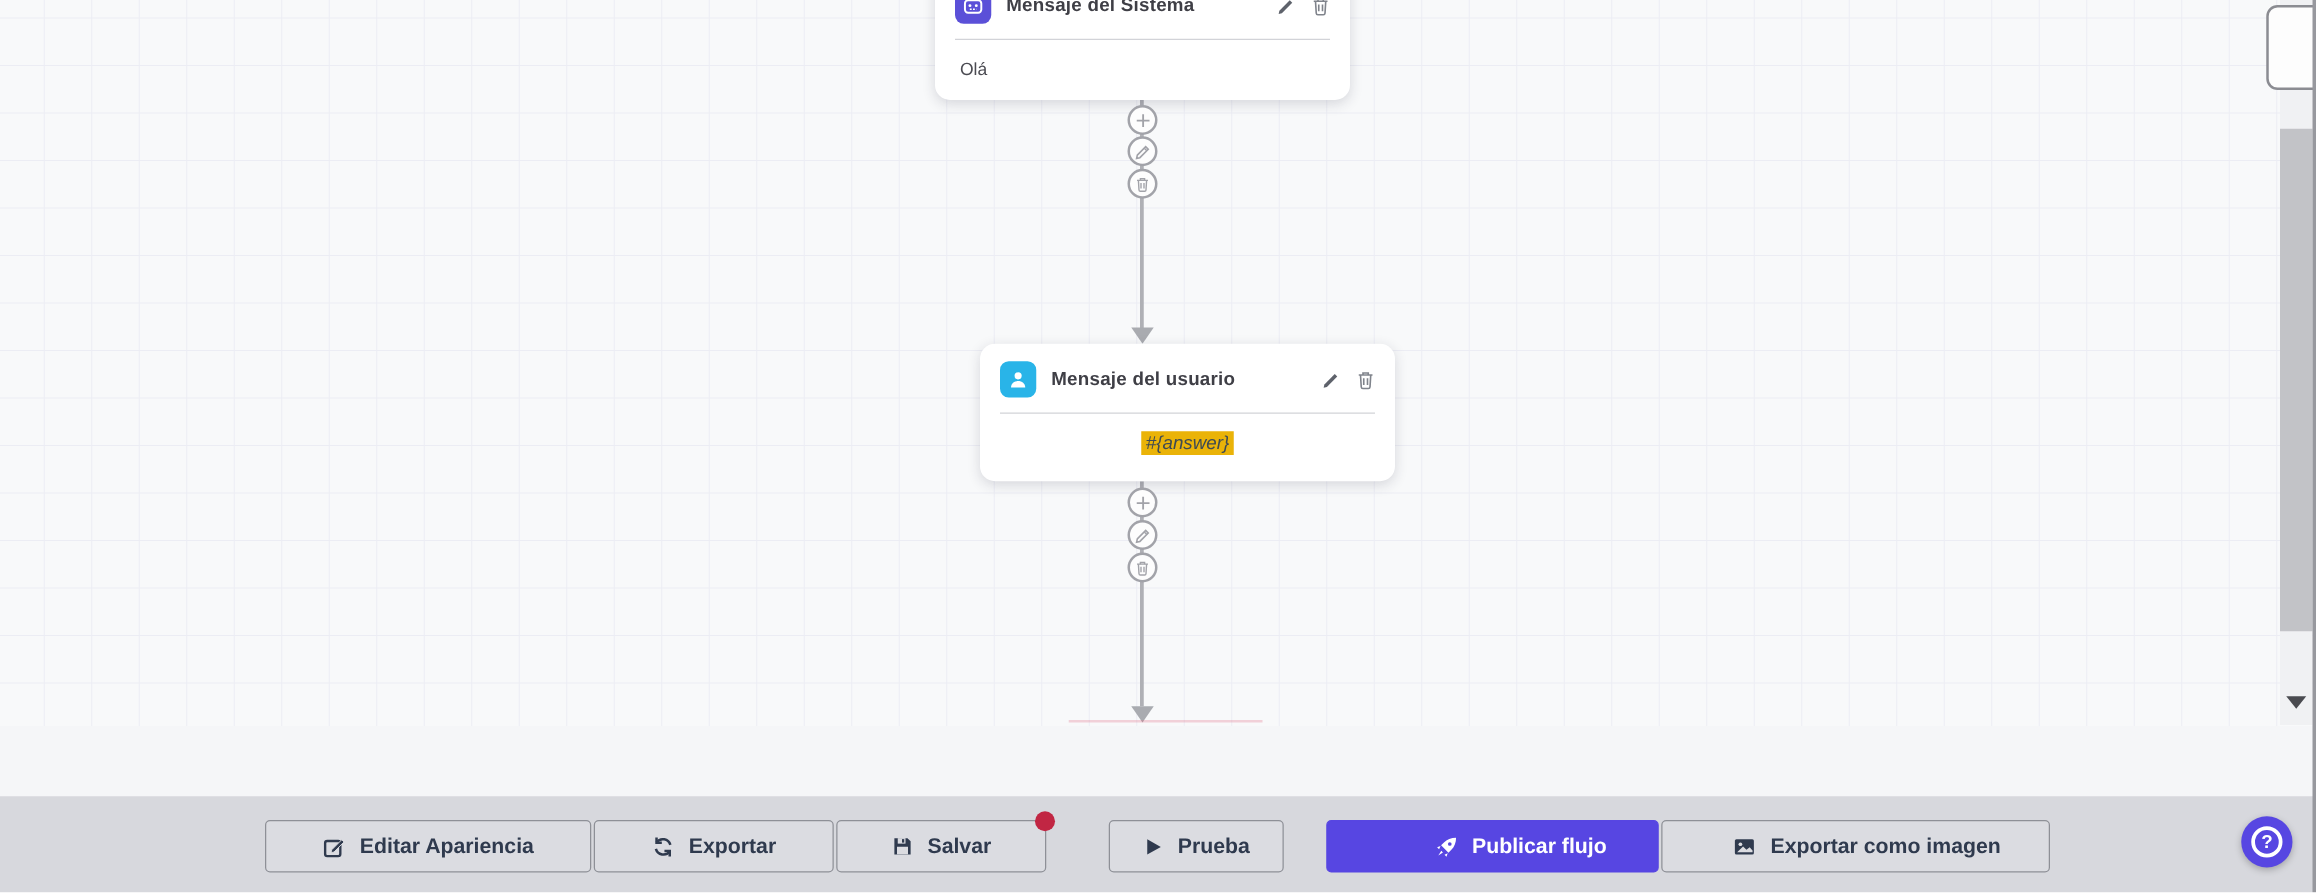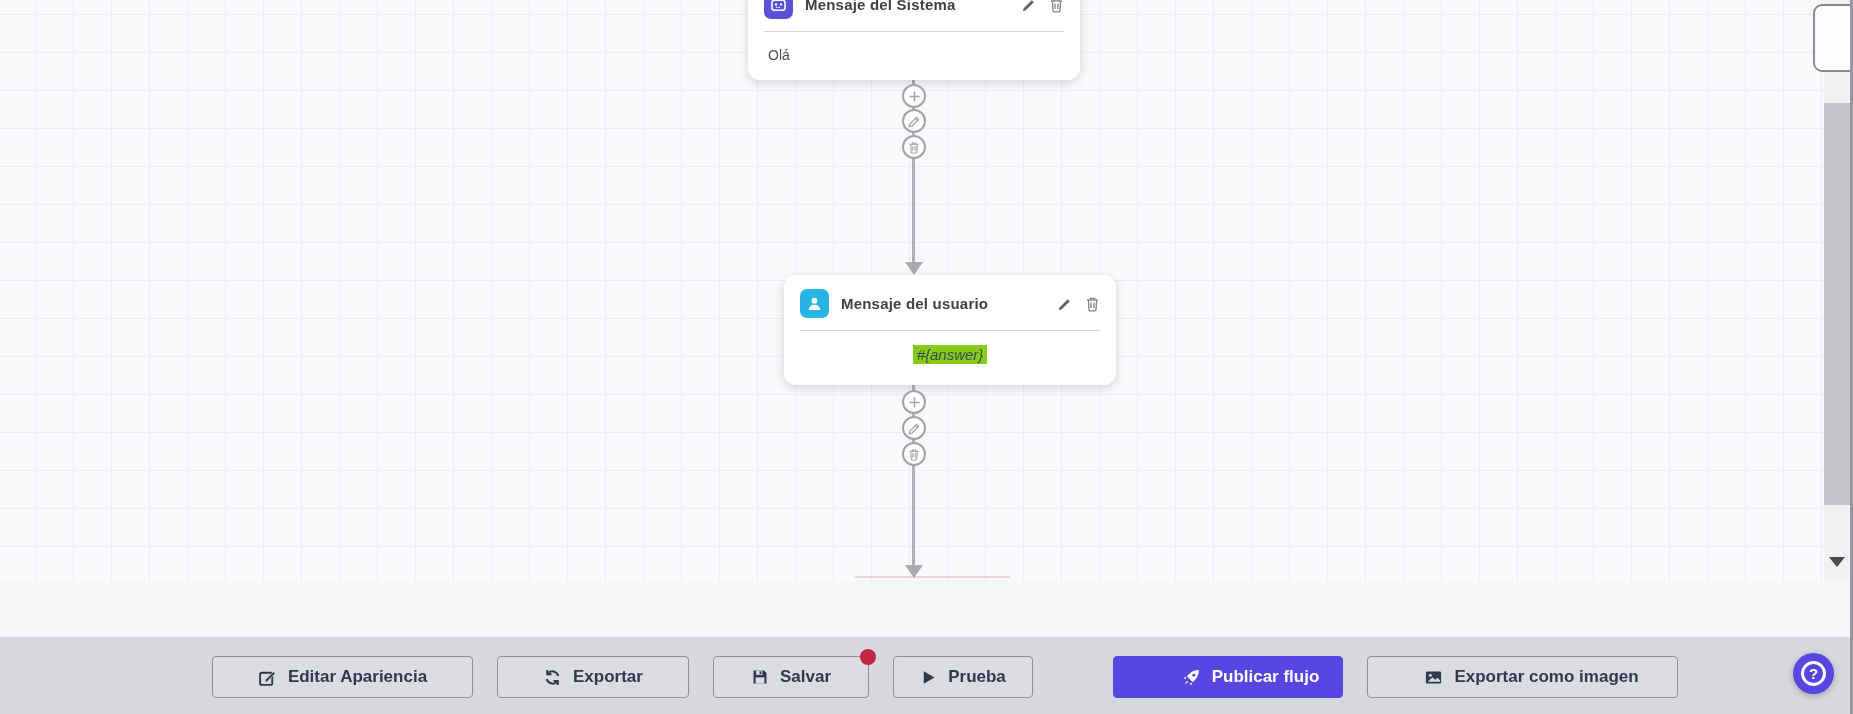--- a/index.html
+++ b/index.html
@@ -27,40 +27,40 @@
   .node-icon {
     width:29px; height:29px; border-radius:7px; flex:0 0 29px;
     display:flex; align-items:center; justify-content:center;
   }
   .node-title { flex:1; margin-left:12px; font-size:15px; font-weight:bold; color:#3F3F46; letter-spacing:.2px; }
   .node-actions { display:flex; gap:12px; align-items:center; color:#5E626B; }
   .node-actions svg { display:block; cursor:pointer; }
   .node-divider { height:1px; background:#D2D3D8; margin:0 16px; }
   .node-body { padding:15px 20px; font-size:14px; color:#4B4B52; }
   .node-body.centered { text-align:center; }
-  .var-chip { background:#84cc16; color:#3E4A53; font-style:italic; font-size:15px; padding:1px 4px; }
+  .var-chip { background:#eab308; color:#3E4A53; font-style:italic; font-size:15px; padding:1px 4px; }
 
   
   .vline { position:absolute; left:912px; width:3px; background:#AFB0B5; }
   .arrowhead {
     position:absolute; left:905px; width:0; height:0;
     border-left:9px solid transparent; border-right:9px solid transparent;
     border-top:13px solid #A9ABB0;
   }
   .cbtn {
     position:absolute; left:902px; width:24px; height:24px; border-radius:50%;
     background:#FDFDFD; border:2.5px solid #A2A3A9; color:#A2A3A9;
     display:flex; align-items:center; justify-content:center; cursor:pointer;
   }
   .drop-hint { position:absolute; left:855px; top:576px; width:155px; height:2px; background:rgba(222,104,128,.28); }
 
   
   .strip { position:absolute; left:0; top:581px; width:1853px; height:56px; background:#F5F6F8; }
   .toolbar { position:absolute; left:0; top:637px; width:1853px; height:77px; background:#D7D8DD; }
-  .toolbar-row { position:absolute; left:212px; top:19px; display:flex; gap:24px; }
+  .toolbar-row { position:absolute; left:212px; top:19px; display:flex; gap:2px; }
   .tbtn {
     height:42px; background:#DBDCE1; border:1px solid #8E9097; border-radius:4px;
     display:flex; align-items:center; justify-content:center; gap:11px;
     font-size:17px; font-weight:bold; color:#2F3A4E; cursor:pointer; position:relative;
     font-family:"Liberation Sans", sans-serif;
   }
   .tbtn svg { display:block; }
   .tbtn.primary { background:#5746E2; border-color:#5746E2; color:#fff; }
   .badge-dot {
     position:absolute; right:-8px; top:-8px; width:16px; height:16px; border-radius:50%;
@@ -225,39 +225,39 @@
       <button class="tbtn" style="width:192px;">
         <svg width="19" height="19" viewBox="0 0 18 18" fill="none">
           <path d="M14.5 7.5 A6 6 0 0 0 4 5.5" stroke="#2F3A4E" stroke-width="1.9"></path>
           <path d="M4 1.8 v4 h4" stroke="#2F3A4E" stroke-width="1.9"></path>
           <path d="M3.5 10.5 A6 6 0 0 0 14 12.5" stroke="#2F3A4E" stroke-width="1.9"></path>
           <path d="M14 16.2 v-4 h-4" stroke="#2F3A4E" stroke-width="1.9"></path>
         </svg>
         <span>Exportar</span>
       </button>
 
-      <button class="tbtn" style="width:156px;">
+      <button class="tbtn" style="width:168px;">
         <span class="badge-dot"></span>
         <svg width="18" height="18" viewBox="0 0 18 18">
           <path d="M2.5 2.5 h10.5 l2.5 2.5 v10.5 H2.5 z" fill="#2F3A4E"></path>
           <rect x="5.2" y="2.5" width="6.2" height="4.4" fill="#DBDCE1"></rect>
           <rect x="8.6" y="3.3" width="1.8" height="2.8" fill="#2F3A4E"></rect>
           <rect x="4.6" y="9.4" width="8.8" height="6.1" fill="#DBDCE1"></rect>
         </svg>
         <span>Salvar</span>
       </button>
 
-      <button class="tbtn" style="width:140px;">
+      <button class="tbtn" style="width:140px;margin-left:48px;">
         <svg width="17" height="17" viewBox="0 0 18 18">
           <path d="M4 2.5 L15.5 9 L4 15.5 z" fill="#2F3A4E"></path>
         </svg>
         <span>Prueba</span>
       </button>
 
-      <button class="tbtn primary" style="width:230px; margin-left:56px;padding-left:45px;">
+      <button class="tbtn primary" style="width:266px; margin-left:32px;padding-left:45px;">
         <svg width="19" height="19" viewBox="0 0 18 18">
           <path d="M16 2 c-3.8 0-7 1.4-9.2 3.6 L4.6 7.8 l5.6 5.6 2.2-2.2 C14.6 9 16 5.8 16 2 z" fill="#fff"></path>
           <circle cx="11.2" cy="6.8" r="1.4" fill="#5746E2"></circle>
           <path d="M4.2 8.4 l-2.6 .9 1.5 1.5 z M9.6 13.8 l-.9 2.6 -1.5-1.5 z M4.8 12 l-2.3 3.5 L6 13.2 z" fill="#fff"></path>
         </svg>
         <span>Publicar flujo</span>
       </button>
 
       <button class="tbtn" style="width:311px;padding-left:18px;">
         <svg width="19" height="19" viewBox="0 0 18 18">

